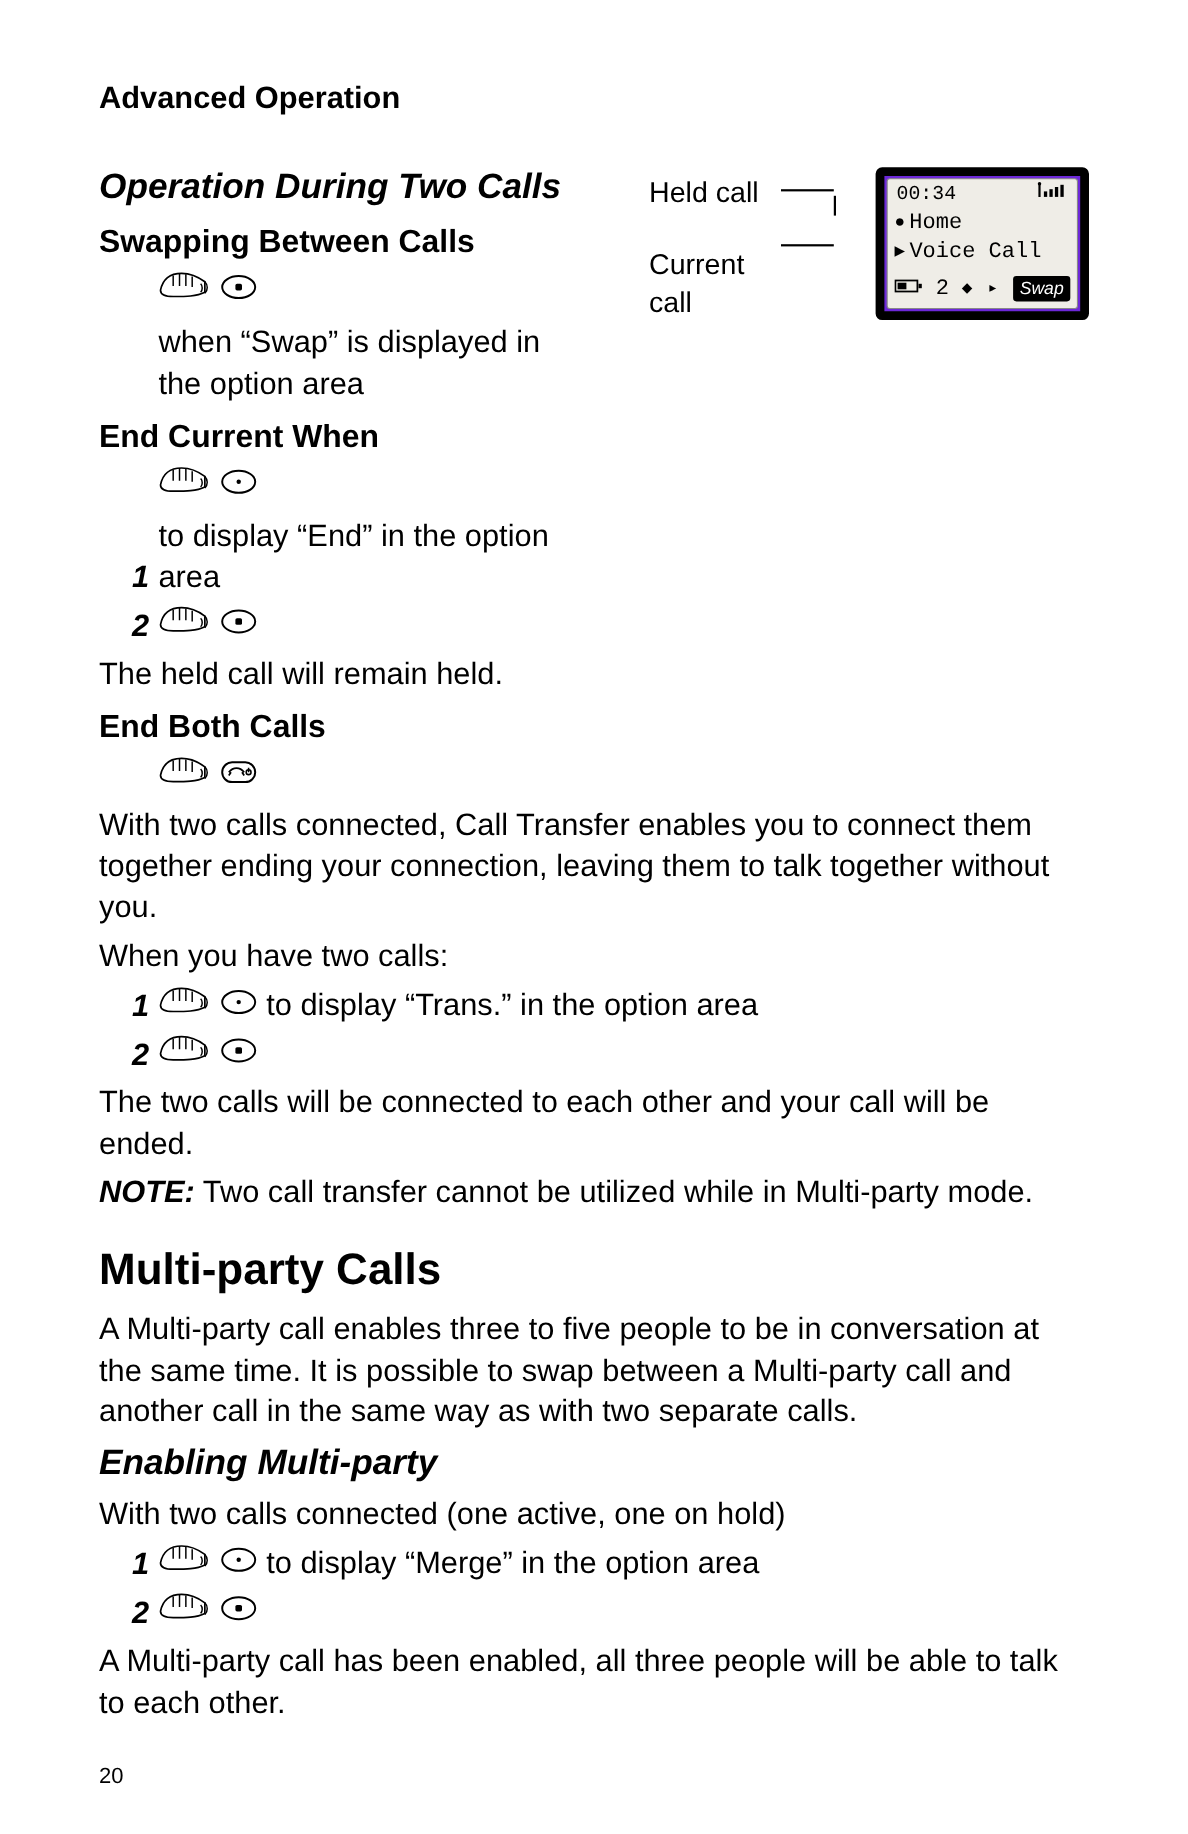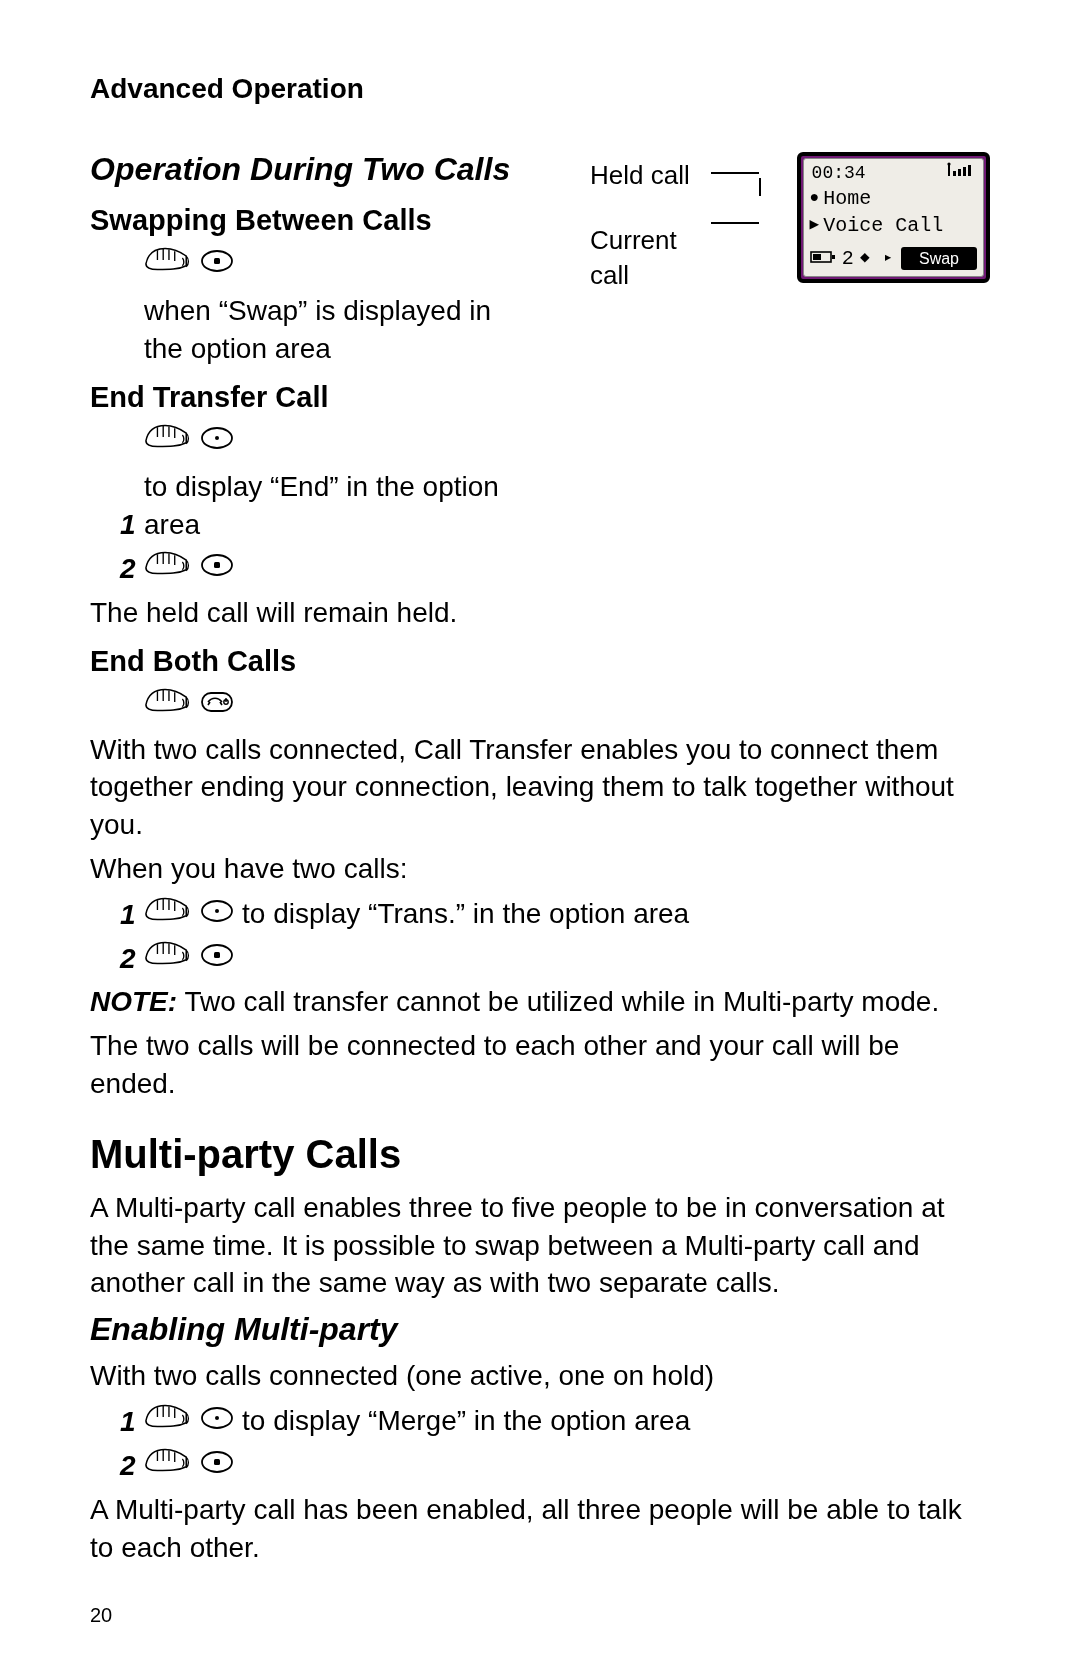--- a/index.html
+++ b/index.html
@@ -93,23 +93,23 @@
   .lead-line::before {
     content:"";
     position:absolute; left:0; top:8px; width:48px; height:2px; background:#000;
   }
   .lead-line.one::after {
     content:""; position:absolute; right:-2px; top:14px; width:2px; height:18px; background:#000;
   }
   
   .screen {
     width: 230px;
-    border: 4px solid #000000;
+    border: 8px solid #000000;
     border-radius: 6px;
-    background: #701a75;
+    background: #6d28d9;
     font-family: "Courier New", monospace;
     font-size: 20px;
     padding: 2px;
     margin-left: 28px;
   }
   .screen-inner {
     border: 1px solid #888;
     border-radius: 3px;
     background: #efede7;
     padding: 2px 6px 4px 6px;
@@ -122,23 +122,24 @@
   .sig-icon svg { width:28px; height:16px; }
   .dot { font-size: 16px; }
   .sc-row { display:flex; align-items:center; gap:4px; }
   .sc-bottom {
     display:flex; justify-content: space-between; align-items:center;
     margin-top: 6px;
   }
   .batt svg { width: 26px; height: 14px; }
   .swap-chip {
     background:#000; color:#fff;
-    font-size: 16px; padding: 1px 18px;
+    font-size: 16px; padding: 1px 6px;
     border-radius:3px;
     font-family: Arial, sans-serif;
+    font-style: italic;
   }
   .arrows { font-size: 16px; letter-spacing: 2px; }
   .clearfix::after { content:""; display:block; clear:both; }
 </style>
 </head>
 <body>
 
 <svg width="0" height="0" style="position:absolute">
   <defs>
     <g id="hand-path">
@@ -229,21 +230,21 @@
               <use href="#hand-path"></use>
             </svg></span>
         <span class="icon sel-icon"><svg viewBox="0 0 34 24">
               <use href="#sel-oval"></use>
             </svg></span>
         <span> when “Swap” is displayed in the option area</span>
       </div>
     </div>
   </div>
 
-  <h3 class="small">End Transfer Call</h3>
+  <h3 class="small">End Current When</h3>
   <div class="row">
     <span class="num">1</span>
     <div class="body" style="max-width:360px;">
       <div class="line">
         <span class="icon hand-icon"><svg viewBox="0 0 50 30">
               <use href="#hand-path"></use>
             </svg></span>
         <span class="icon nav-icon"><svg viewBox="0 0 34 24">
               <use href="#nav-oval"></use>
             </svg></span>
@@ -304,24 +305,24 @@
         <div class="line">
       <span class="icon hand-icon"><svg viewBox="0 0 50 30">
               <use href="#hand-path"></use>
             </svg></span>
       <span class="icon sel-icon"><svg viewBox="0 0 34 24">
               <use href="#sel-oval"></use>
             </svg></span>
     </div>
       </div>
   </div>
+  <p>The two calls will be connected to each other and your call will be ended.</p>
   <p>
     <span class="note-label">NOTE:</span><span> Two call transfer cannot be utilized while in Multi-party mode.</span>
   </p>
-  <p>The two calls will be connected to each other and your call will be ended.</p>
 
   <h1 class="big">Multi-party Calls</h1>
   <p>A Multi-party call enables three to five people to be in conversation at the same time. It is possible to swap between a Multi-party call and another call in the same way as with two separate calls.</p>
   <h2 class="sub">Enabling Multi-party</h2>
   <p>With two calls connected (one active, one on hold)</p>
   <div class="row">
     <span class="num">1</span>
     <div class="body">
         <div class="line">
       <span class="icon hand-icon"><svg viewBox="0 0 50 30">

